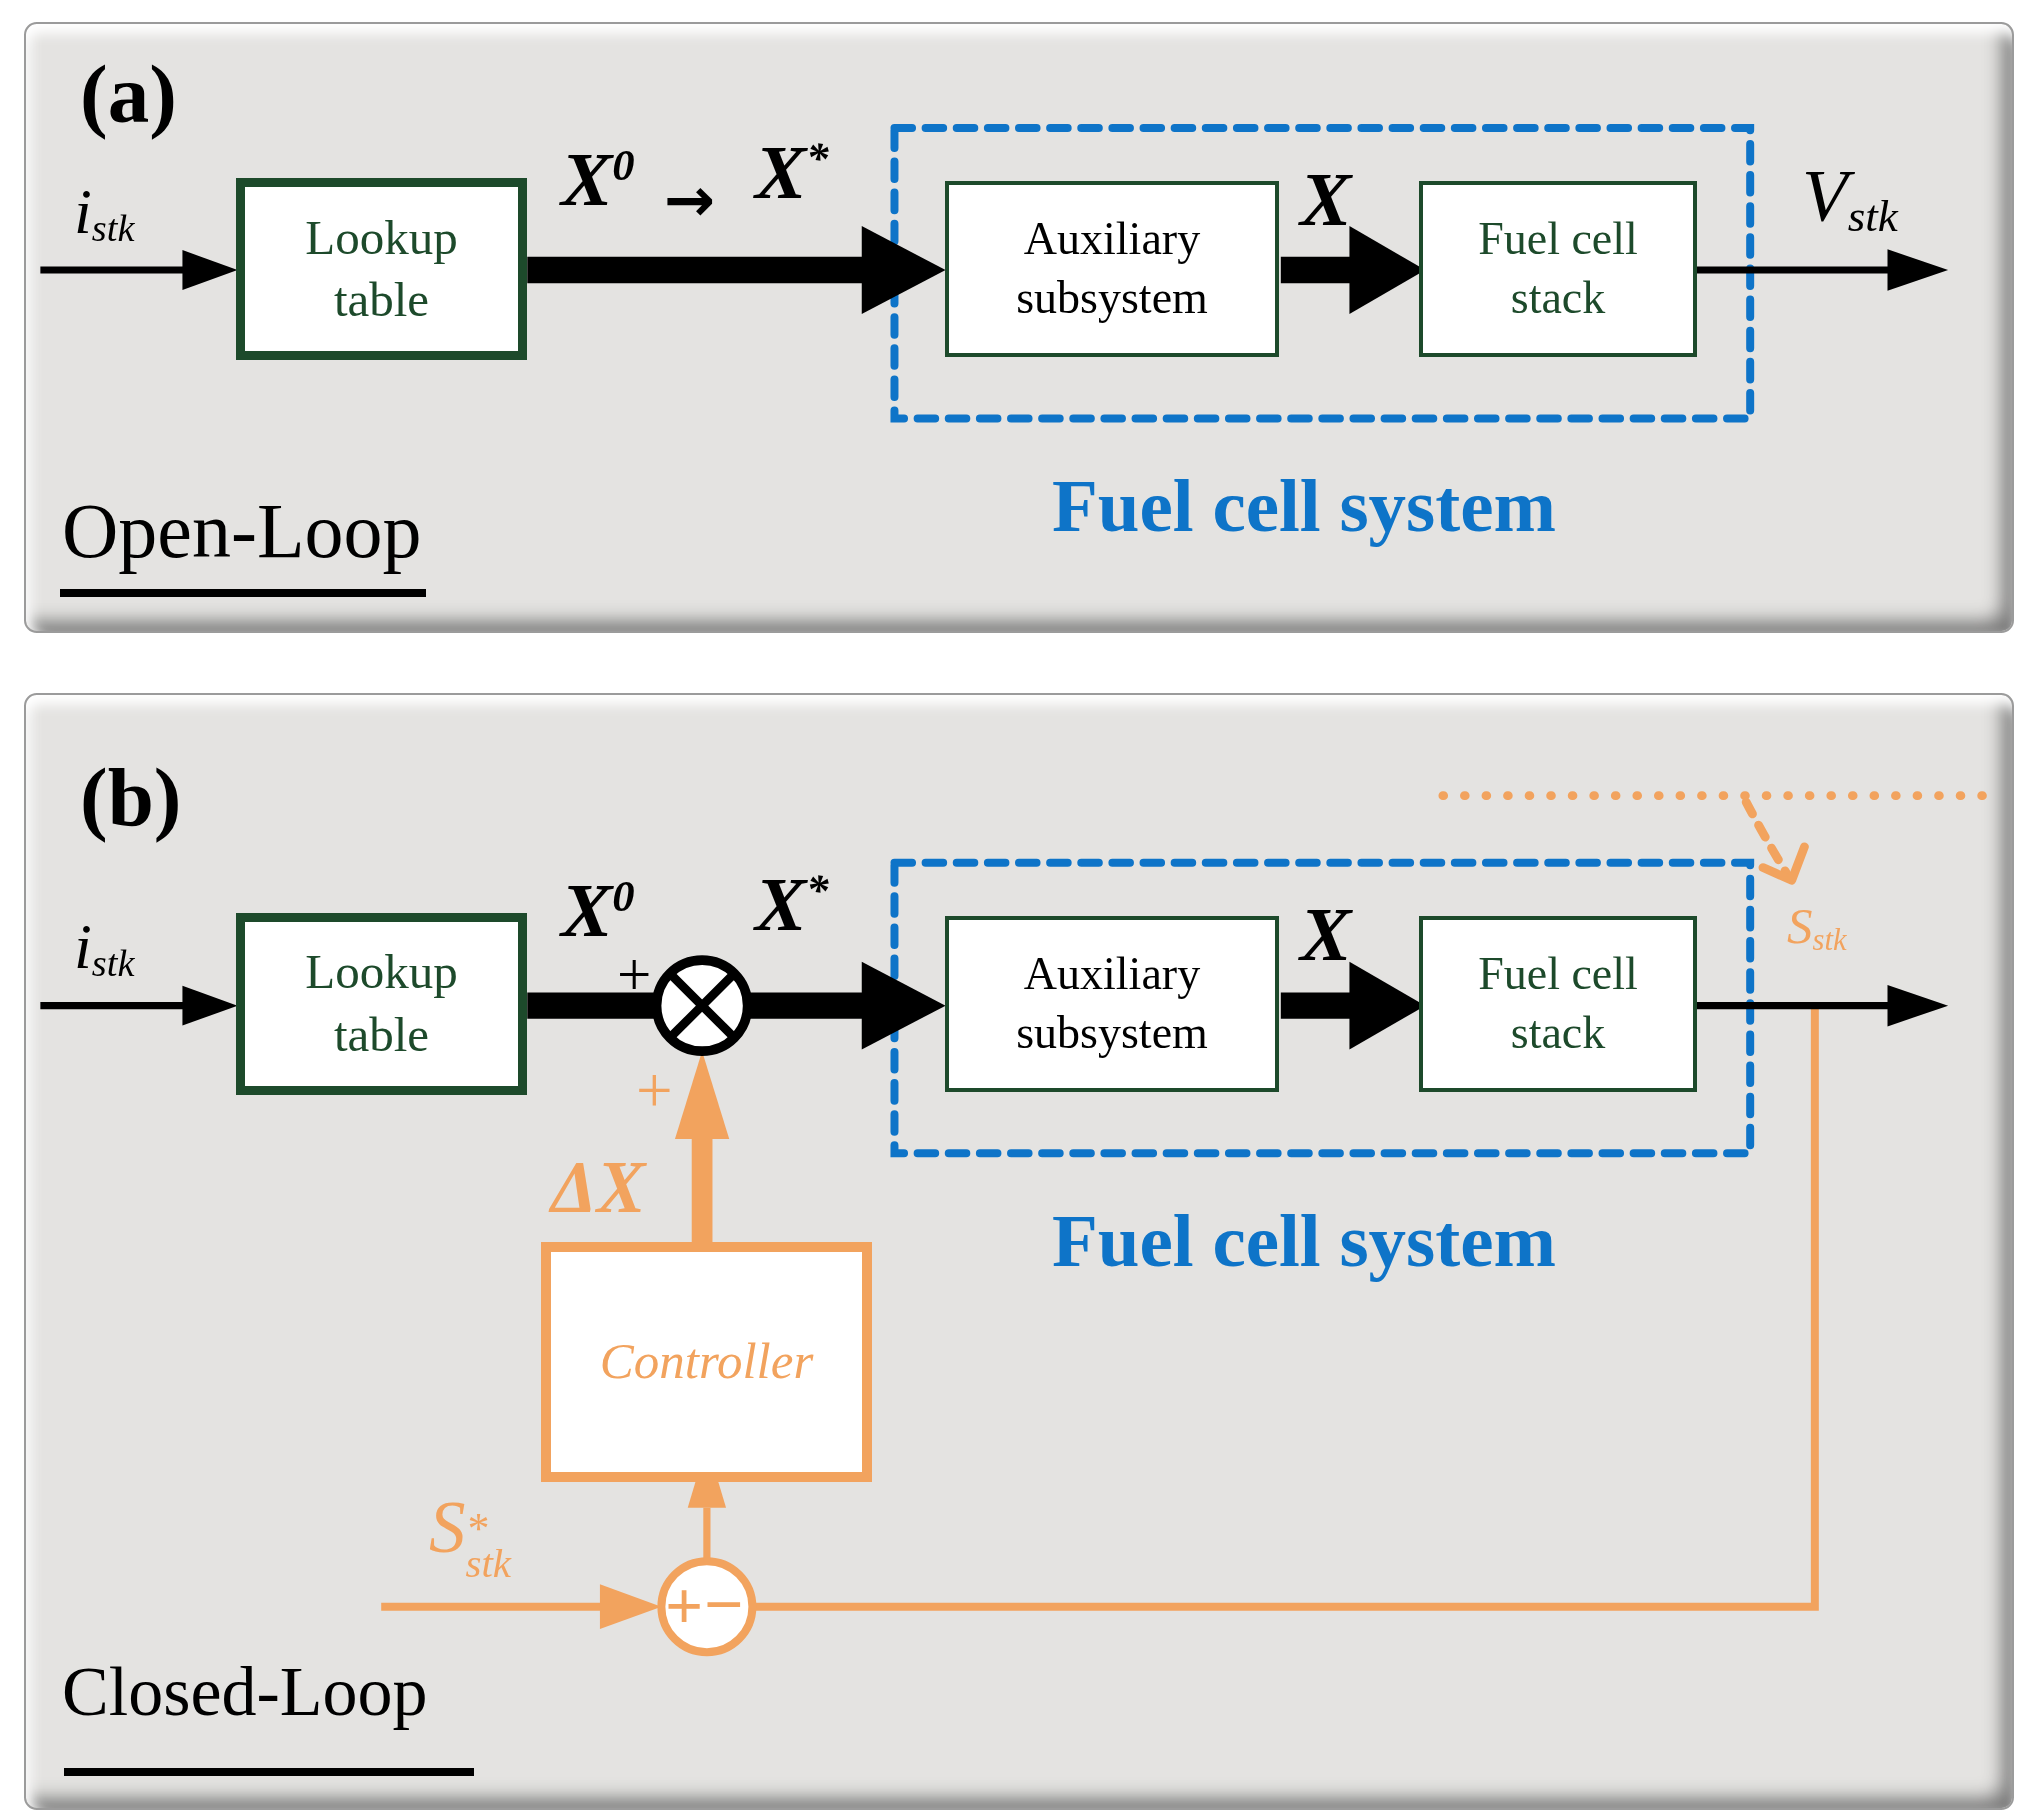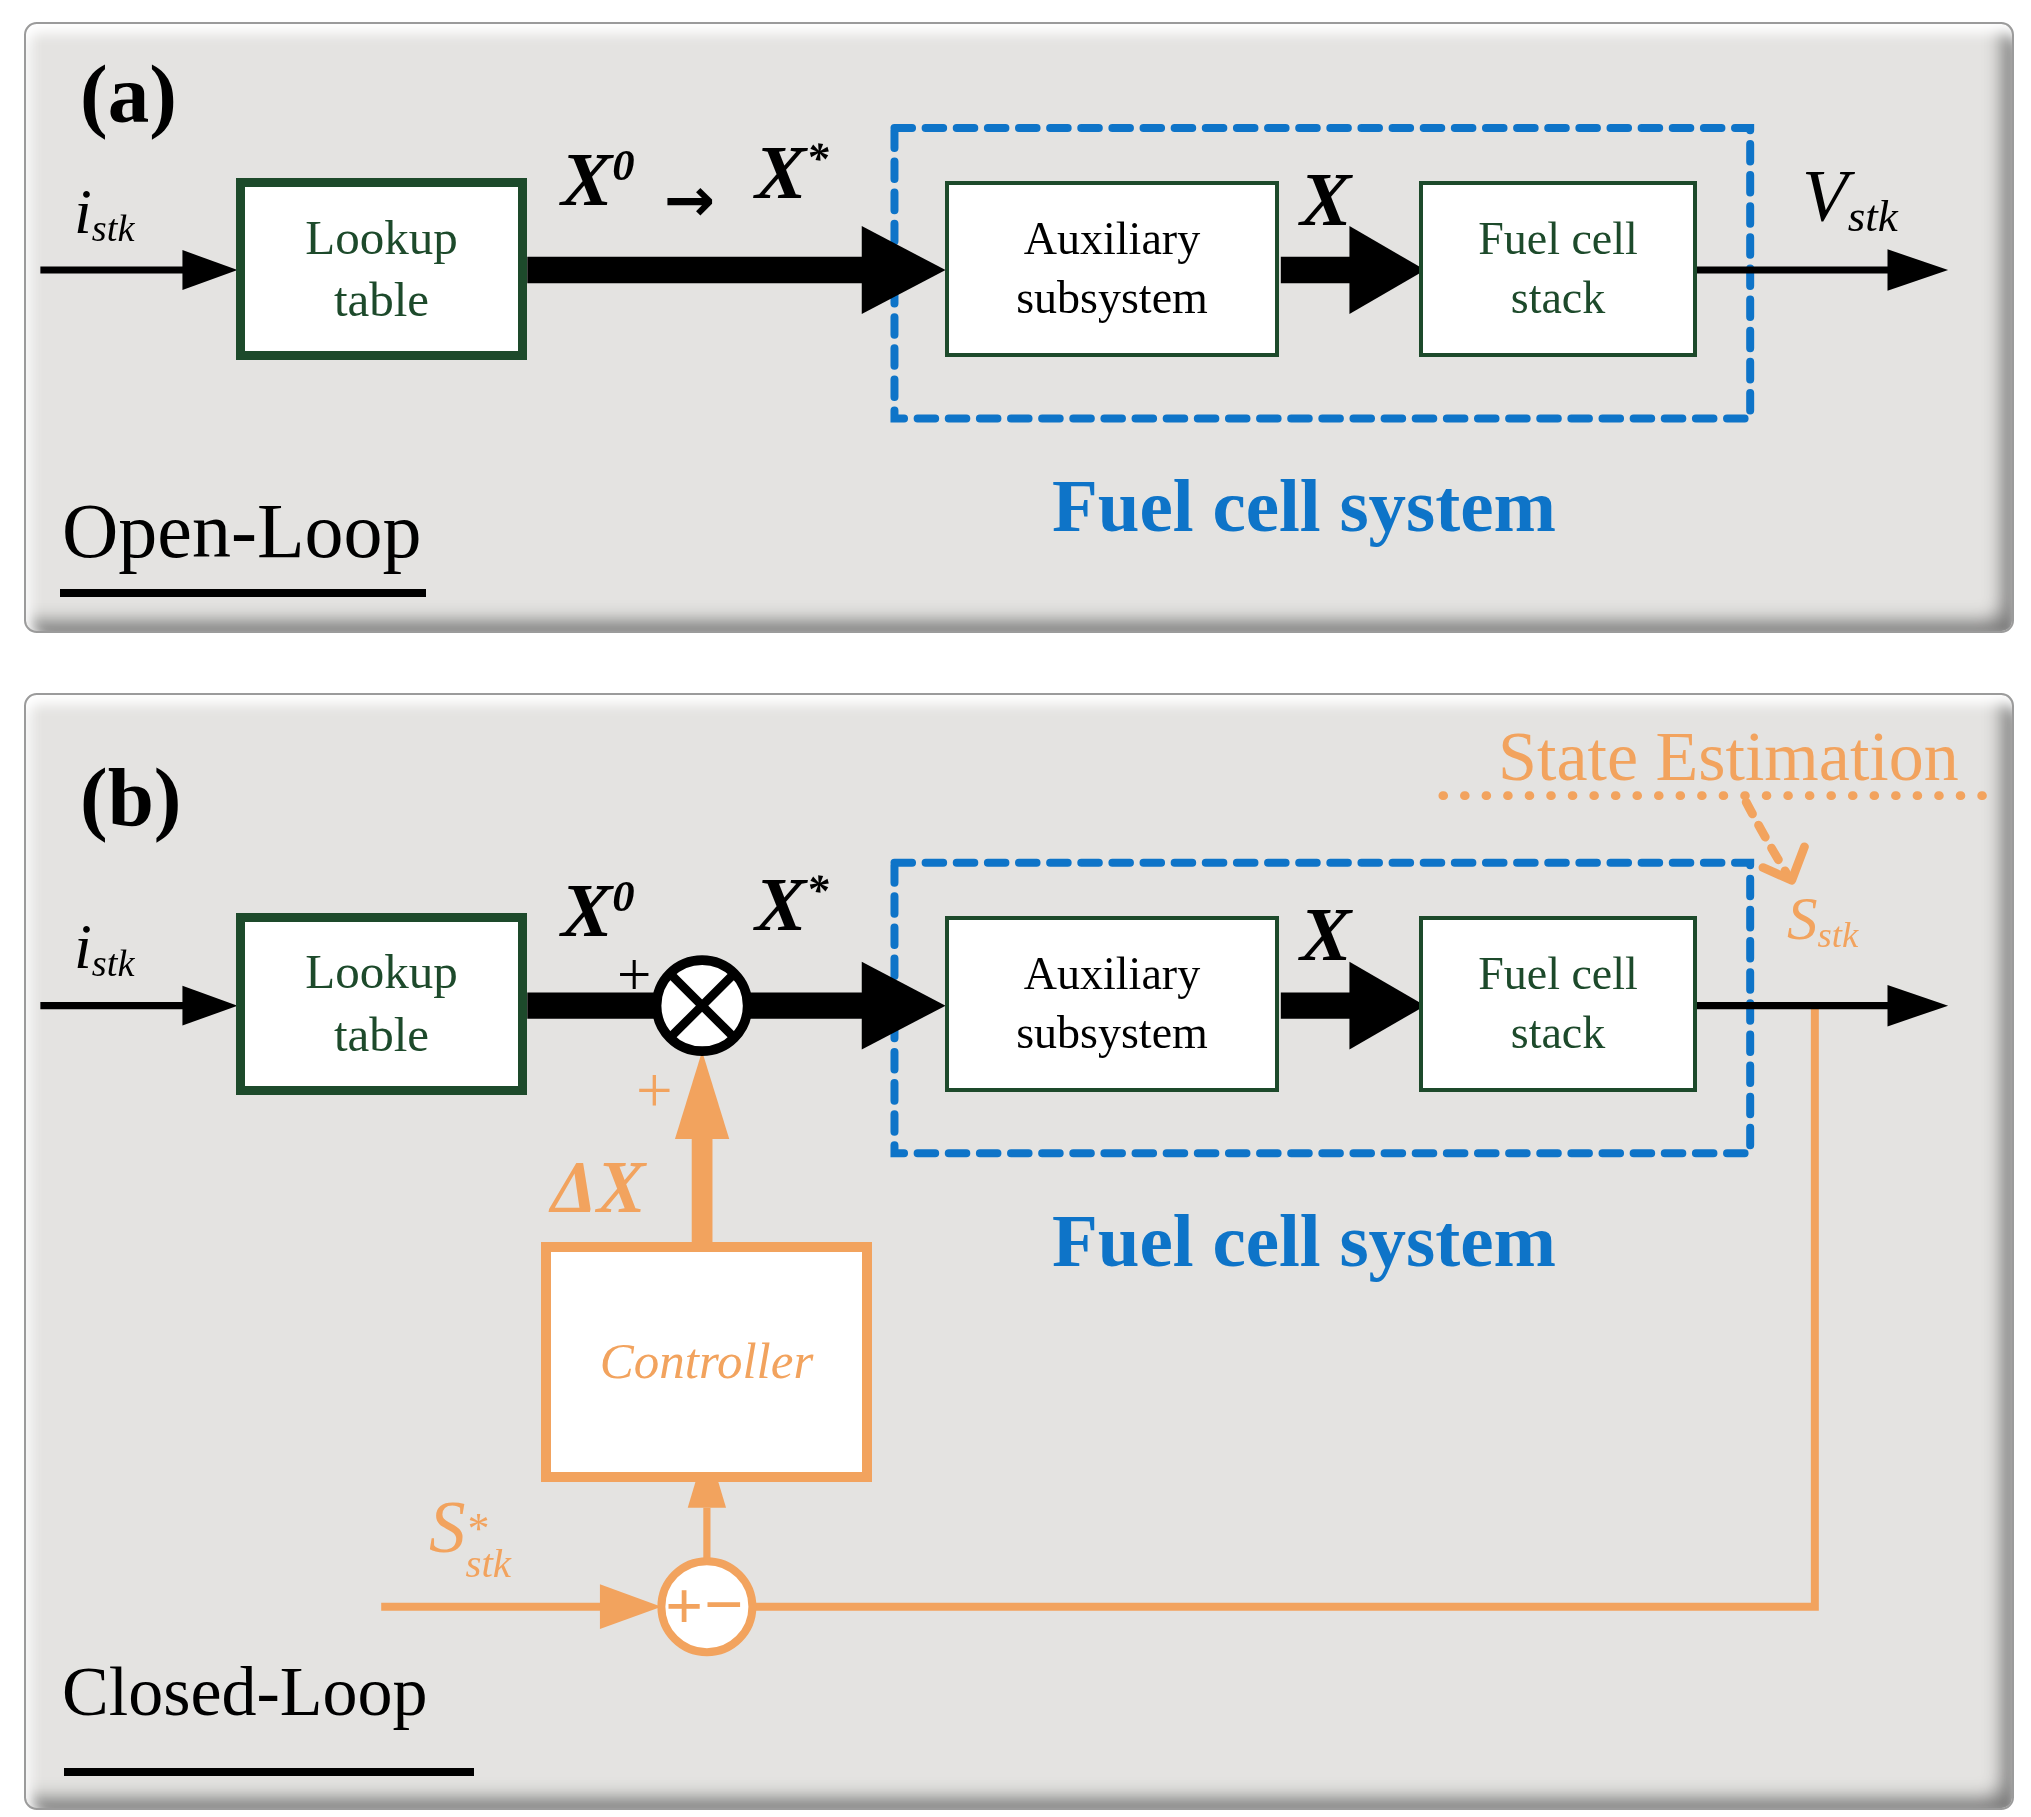--- a/index.html
+++ b/index.html
@@ -165,21 +165,20 @@
       </g>
 
       <g>
         <line x1="2093" y1="389" x2="2338" y2="389" stroke="#000" stroke-width="9"></line>
         <polygon points="2332,363 2408,389 2332,415" fill="#000"></polygon>
       </g>
     </svg>
 
     <span class="lbl bold" style="left:54px; top:61px; font-size:83px;">(b)</span>
 
-    <span class="lbl orange" style="left:1472px; top:27px; font-size:70px;">State Estimation</span>
 
     <span class="lbl math" style="left:48px; top:220px; font-size:64px;"><span>i</span><sub>stk</sub></span>
 
     <div class="box box-lookup" style="left:210px; top:218px; width:291px; height:182px;">
       <span>Lookup</span>
       <span>table</span>
     </div>
 
     <span class="lbl math bold" style="left:535px; top:177px; font-size:77px;"><span>X</span><sup>0</sup></span>
 
@@ -192,21 +191,21 @@
       <span>subsystem</span>
     </div>
 
     <span class="lbl math bold" style="left:1274px; top:201px; font-size:77px;">X</span>
 
     <div class="box box-stack" style="left:1393px; top:221px; width:278px; height:176px;">
       <span>Fuel cell</span>
       <span>stack</span>
     </div>
 
-    <span class="lbl math orange" style="left:1761px; top:193px; font-size:61px;"><span>S</span><sub>stk</sub></span>
+    <span class="lbl math orange" style="left:1761px; top:206px; font-size:51px;"><span>S</span><sub>stk</sub></span>
 
     <span class="lbl blue center" style="left:1026px; top:508px; width:607px; font-size:75px;">Fuel cell system</span>
 
     <span class="lbl math bold orange" style="left:525px; top:456px; font-size:73px;">ΔX</span>
 
     <span class="lbl orange" style="left:610px; top:363px; font-size:65px;">+</span>
 
     <div class="box box-controller" style="left:515px; top:547px; width:331px; height:240px;font-style:italic;">
       <span>Controller</span>
     </div>

